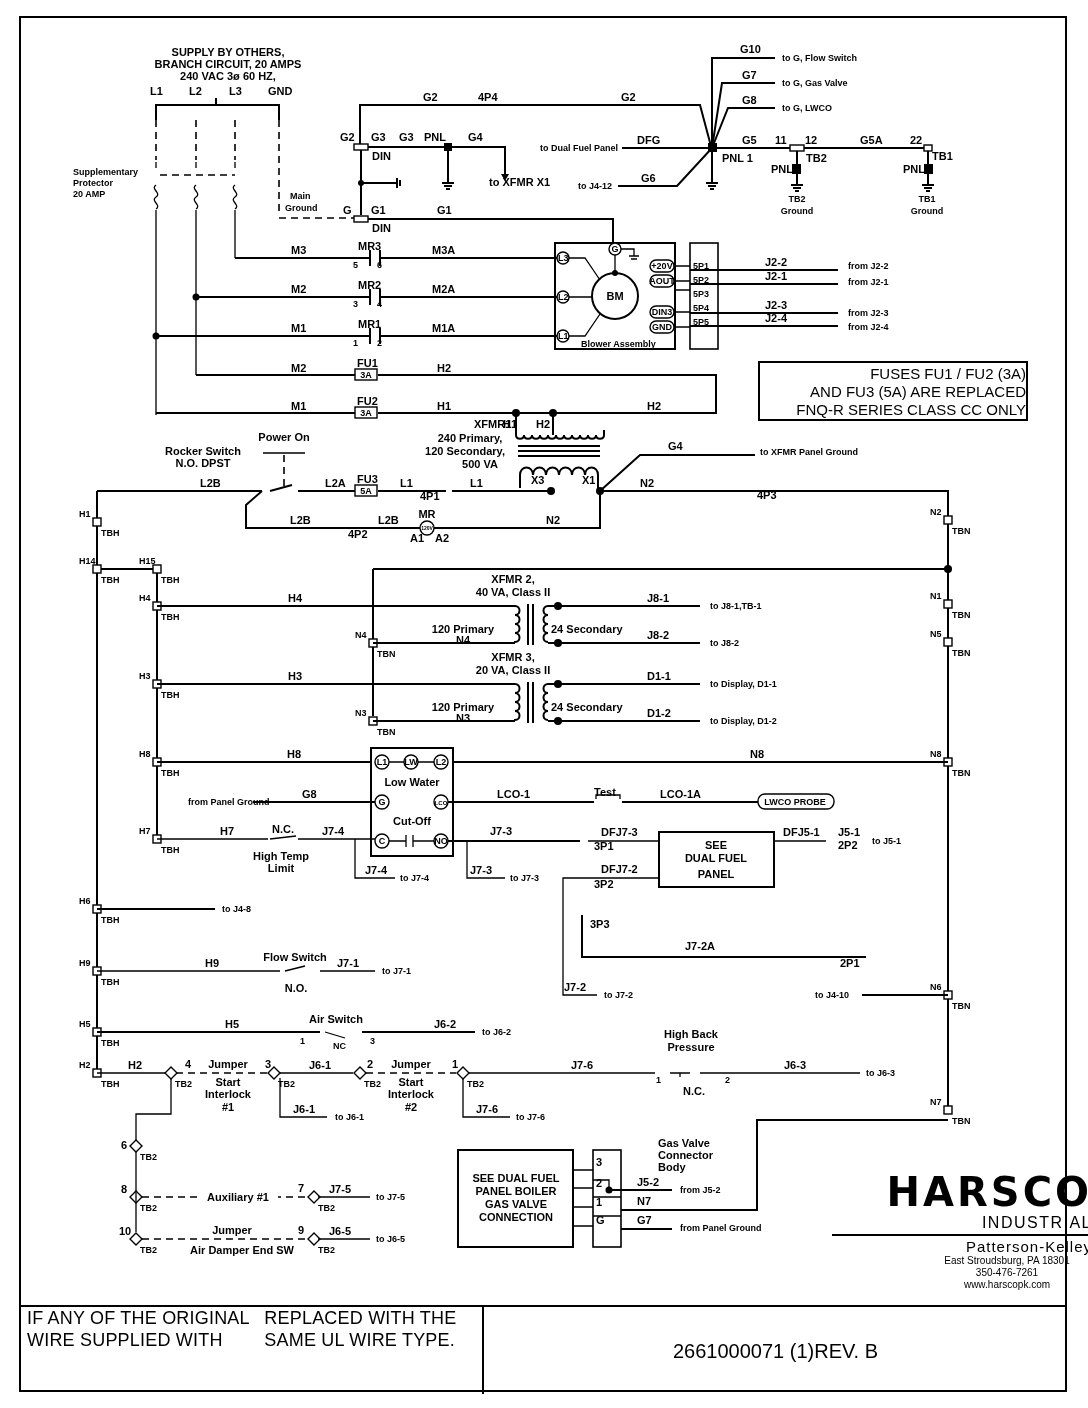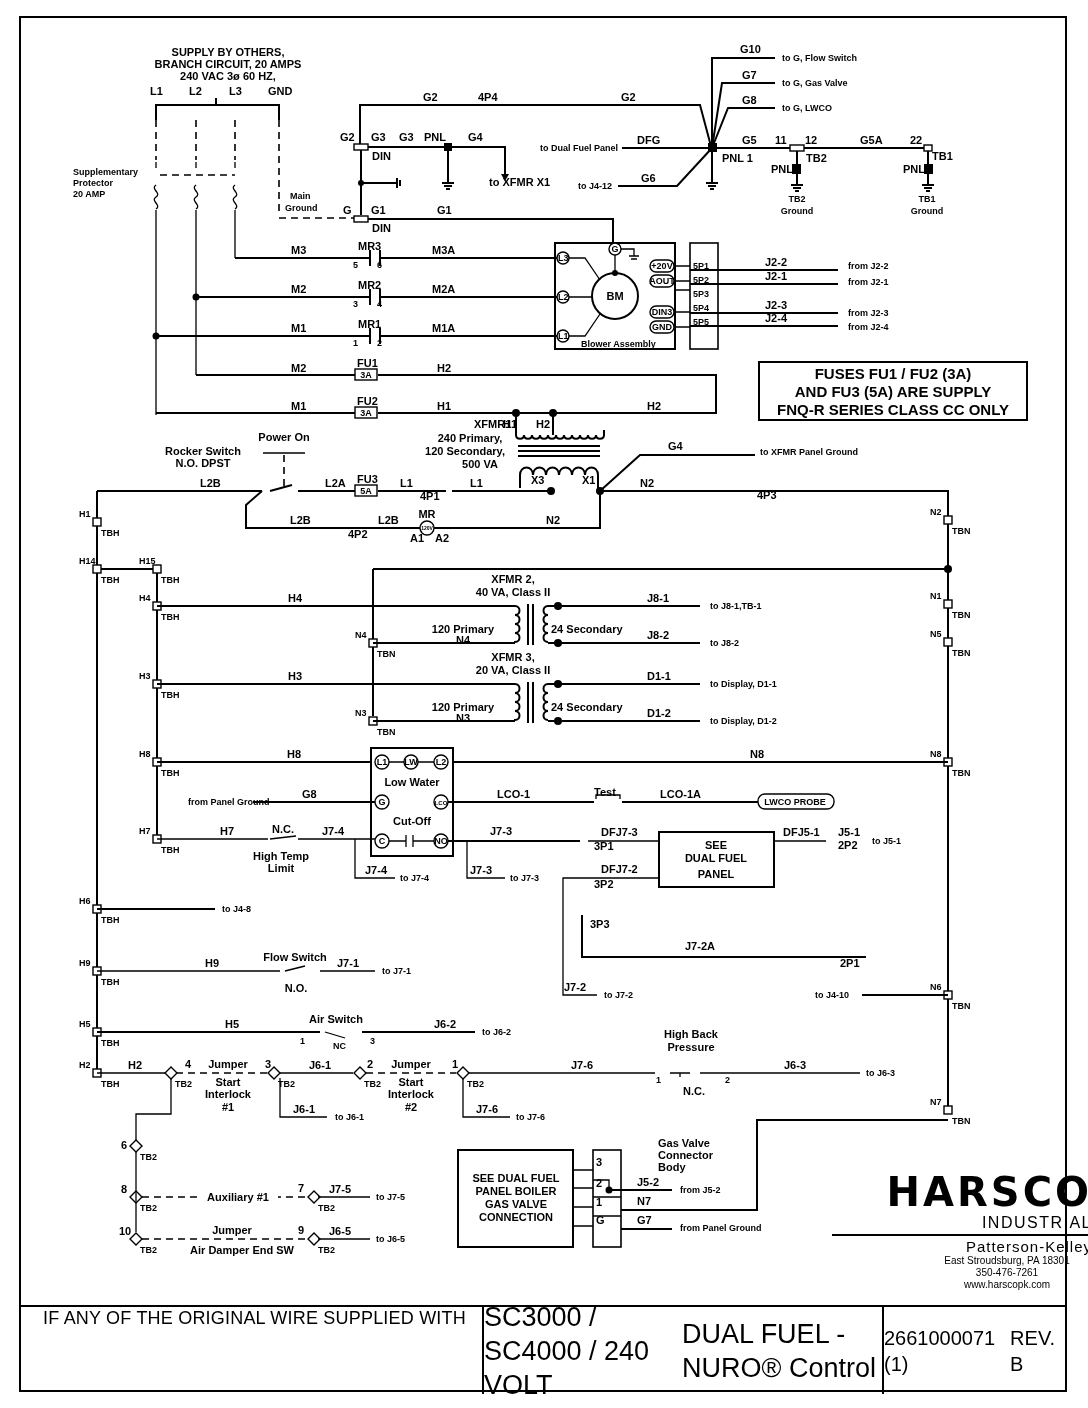--- a/index.html
+++ b/index.html
@@ -18,21 +18,21 @@
   .tb-cell{border-right:2px solid #000;box-sizing:border-box;display:flex;flex-direction:row;justify-content:center;}
   .tb-cell:last-child{border-right:none;}
   .tb-note{width:465px;padding-left:8px;font-size:18px;line-height:22px;letter-spacing:0.2px;}
   .tb-title{width:400px;align-items:center;font-size:27px;line-height:34px;}
   .tb-dwg{flex:1;align-items:center;font-size:20px;line-height:26px;}
   .logo{position:absolute;left:832px;top:1170px;width:260px;}
   .logo .brand{font-family:"DejaVu Sans",sans-serif;font-weight:900;font-size:40px;letter-spacing:3px;line-height:44px;text-align:right;}
   .logo .ind{font-weight:normal;font-size:16px;text-align:right;letter-spacing:1.5px;border-bottom:2px solid #000;padding-bottom:2px;margin-left:0;}
   .logo .pk{font-weight:normal;font-size:15px;text-align:right;letter-spacing:1px;margin-top:2px;}
   .logo .sml{font-size:10px;text-align:center;margin-left:90px;line-height:12px;}
-  .notebox{position:absolute;left:758px;top:361px;width:270px;height:60px;border:2px solid #000;box-sizing:border-box;text-align:center;font-size:15px;line-height:18px;padding-top:2px;font-weight:bold;}
+  .notebox{position:absolute;left:758px;top:361px;width:270px;height:60px;border:2px solid #000;box-sizing:border-box;text-align:right;font-size:15px;line-height:18px;padding-top:2px;}
 </style>
 </head>
 <body>
 
 <div class="frame"></div>
 
 <svg id="schem" width="1088" height="1408">
 
   <g>
     <text class="lbl" x="228" y="56" text-anchor="middle">SUPPLY BY OTHERS,</text>
@@ -561,38 +561,35 @@
     <text class="lbl" x="637" y="1224">G7</text>
     <text class="sm" x="680" y="1231">from Panel Ground</text>
     <text class="lbl" x="658" y="1147">Gas Valve</text>
     <text class="lbl" x="658" y="1159">Connector</text>
     <text class="lbl" x="658" y="1171">Body</text>
   </g>
 </svg>
 
 <div class="notebox">
   <div>FUSES FU1 / FU2 (3A)</div>
-  <div>AND FU3 (5A) ARE SUPPLY</div>
+  <div>AND FU3 (5A) ARE REPLACED</div>
   <div>FNQ-R SERIES CLASS CC ONLY</div>
 </div>
 
 <div class="logo">
   <div class="brand">HARSCO</div>
   <div class="ind">INDUSTRIAL</div>
   <div class="pk">Patterson-Kelley</div>
   <div class="sml">East Stroudsburg, PA 18301</div>
   <div class="sml">350-476-7261</div>
   <div class="sml">www.harscopk.com</div>
 </div>
 
 <div class="titleblock">
   <div class="tb-cell tb-note">
     <div>IF ANY OF THE ORIGINAL WIRE SUPPLIED WITH</div>
-  </div>
-  <div class="tb-cell tb-title">
-    <div>SC3000 / SC4000 / 240 VOLT</div>
-    <div>DUAL FUEL - NURO® Control</div>
+    <div>REPLACED WITH THE SAME UL WIRE TYPE.</div>
   </div>
   <div class="tb-cell tb-dwg">
     <div>2661000071 (1)</div>
     <div>REV. B</div>
   </div>
 </div>
 
 </body></html>

